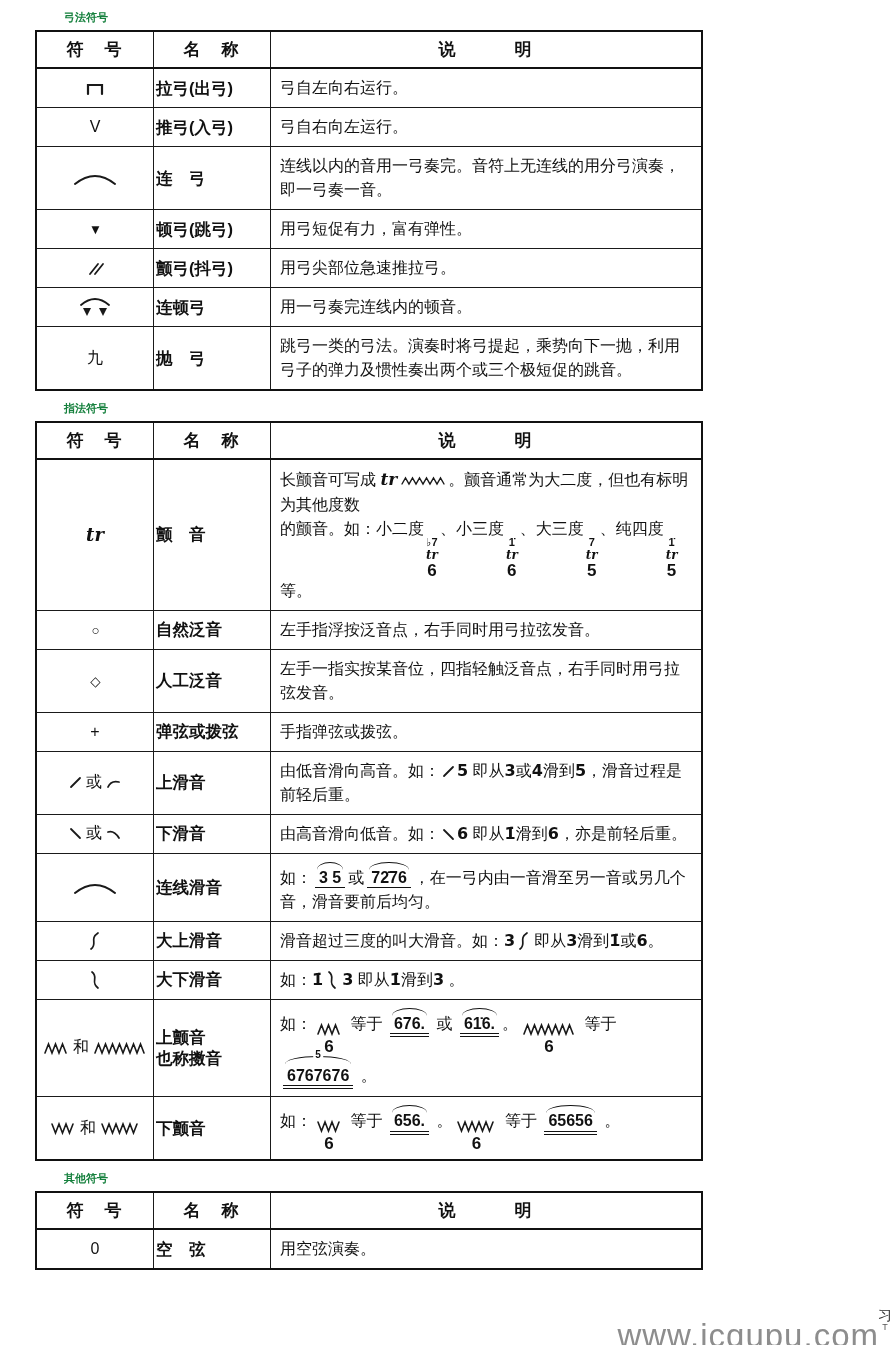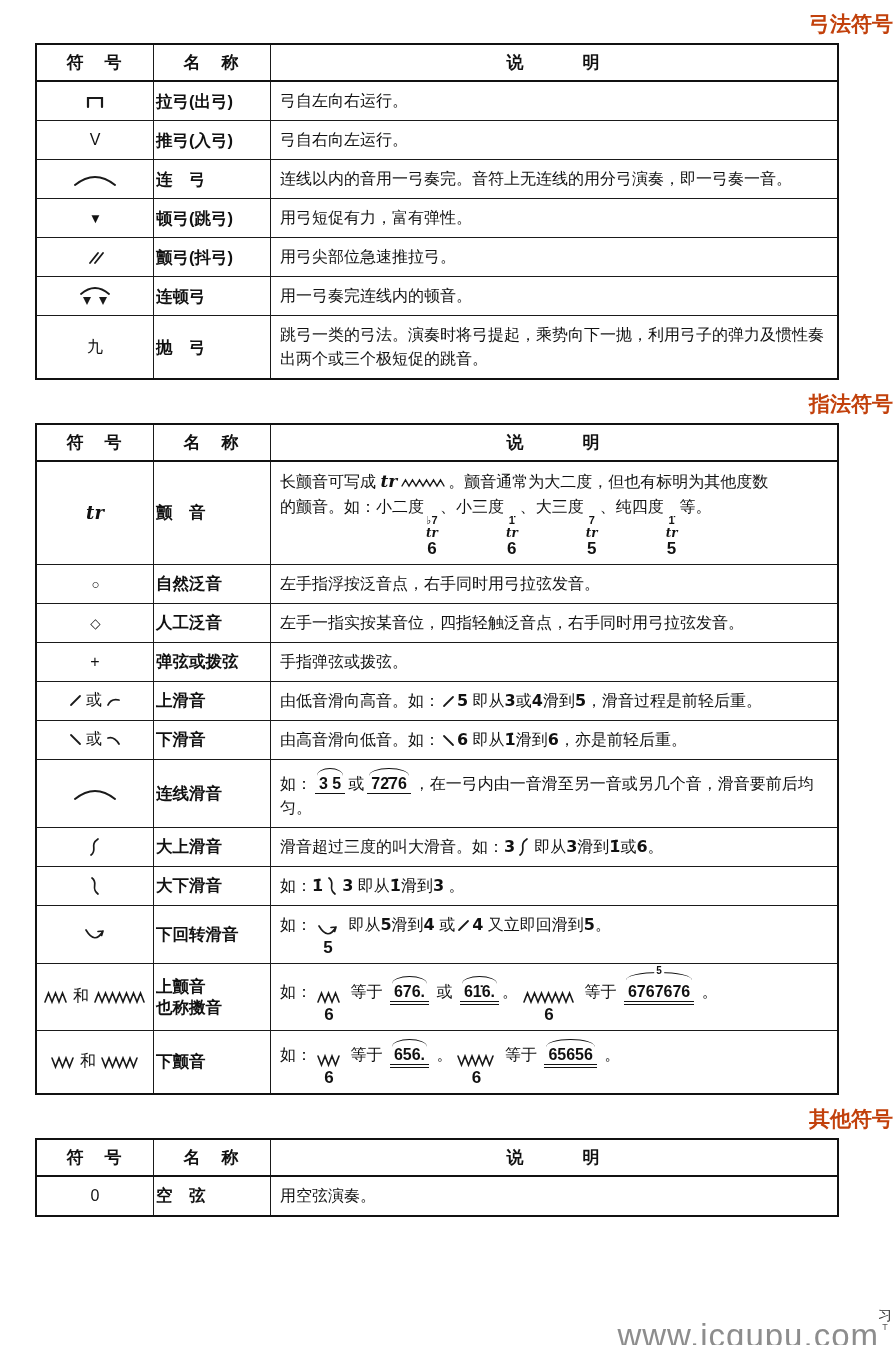--- a/index.html
+++ b/index.html
@@ -1,22 +1,22 @@
 <!DOCTYPE html>
 <html><head>
 <meta charset="utf-8">
 <style>
   html,body{margin:0;padding:0;background:#ffffff;}
   body{width:893px;height:1345px;overflow:hidden;position:relative;
        font-family:"Liberation Sans","DejaVu Sans",sans-serif;color:#111;}
   .page{position:relative;width:893px;height:1345px;}
   .title{text-align:center;font-family:"DejaVu Serif","Liberation Serif",serif;
          font-weight:700;font-size:31px;letter-spacing:5px;margin:16px 0 14px 0;color:#151515;}
-  .sec-label{font-weight:700;font-size:21px;margin:10px 0 5px 64px;color:#c2410c;text-align:right;}
-  .tbl{margin-left:35px;width:804px;border-collapse:collapse;table-layout:fixed;}
+  .sec-label{font-weight:700;font-size:11px;margin:10px 0 5px 64px;color:#15803d;}
+  .tbl{margin-left:35px;width:668px;border-collapse:collapse;table-layout:fixed;}
   .tbl td,.tbl th{border:1.6px solid #1a1a1a;vertical-align:middle;}
   .tbl{border:2.5px solid #111;}
   .tbl th{font-size:17px;font-weight:700;padding:6px 2px;letter-spacing:2px;}
   .tbl thead th{border-bottom:2.4px solid #111;}
   .col-sym{width:112px;}
   .col-name{width:112px;}
   .cell-sym{text-align:center;font-size:16px;padding:6px 2px;}
   .cell-name{text-align:left;font-weight:700;font-size:16.5px;padding:6px 2px;line-height:1.25;}
   .cell-desc{font-size:16px;padding:7px 6px 7px 9px;line-height:1.5;}
   .sym-txt{display:inline-block;vertical-align:middle;margin:0 2px;}
@@ -205,34 +205,20 @@
           <tr>
             <td class="cell-sym"><svg width="15" height="22" viewBox="0 0 15 22" class="sym">
                 <path d="M4 3 C11 8 2 13 10 19" fill="none" stroke="#1a1a1a" stroke-width="1.7" stroke-linecap="round"></path>
               </svg></td>
             <td class="cell-name">大下滑音</td>
             <td class="cell-desc">如：<span class="mnote">1̇</span><svg width="15" height="22" viewBox="0 0 15 22" class="sym">
                 <path d="M4 3 C11 8 2 13 10 19" fill="none" stroke="#1a1a1a" stroke-width="1.7" stroke-linecap="round"></path>
               </svg><span class="mnote">3</span> 即从<span class="mnote">1̇</span>滑到<span class="mnote">3</span> 。</td>
           </tr>
           <tr>
-            <td class="cell-sym"><svg width="24" height="15" viewBox="0 0 24 15" class="sym">
-                <path d="M3 3 Q12 18 20 4 M20 4 L15 4.5 M20 4 L18.6 8.5" fill="none" stroke="#1a1a1a" stroke-width="1.7" stroke-linecap="round"></path>
-              </svg></td>
-            <td class="cell-name">下回转滑音</td>
-            <td class="cell-desc">如：<span class="stk">
-                <svg width="24" height="15" viewBox="0 0 24 15" class="sym">
-                  <path d="M3 3 Q12 18 20 4 M20 4 L15 4.5 M20 4 L18.6 8.5" fill="none" stroke="#1a1a1a" stroke-width="1.7" stroke-linecap="round"></path>
-                </svg>
-                <span class="note">5</span>
-              </span> 即从<span class="mnote">5</span>滑到<span class="mnote">4</span> 或<svg width="13" height="13" viewBox="0 0 13 13" class="sym">
-                <path d="M2 11 L11 2" fill="none" stroke="#1a1a1a" stroke-width="1.8" stroke-linecap="round"></path>
-              </svg><span class="mnote">4</span> 又立即回滑到<span class="mnote">5</span>。</td>
-          </tr>
-          <tr>
             <td class="cell-sym"><svg width="26" height="16" viewBox="0 0 26 16" class="sym">
                 <path d="M2 13 L5.5 4 L9 13 L12.5 4 L16 13 L19.5 4 L23 13" fill="none" stroke="#1a1a1a" stroke-width="1.6" stroke-linecap="round"></path>
               </svg><span class="sym-txt">和</span><svg width="54" height="16" viewBox="0 0 54 16" class="sym">
                 <path d="M2 13 L5.5 4 L9 13 L12.5 4 L16 13 L19.5 4 L23 13 L26.5 4 L30 13 L33.5 4 L37 13 L40.5 4 L44 13 L47.5 4 L51 13" fill="none" stroke="#1a1a1a" stroke-width="1.6" stroke-linecap="round"></path>
               </svg></td>
             <td class="cell-name">上颤音<br>也称擞音</td>
             <td class="cell-desc">如：<span class="stk">
                 <svg width="26" height="16" viewBox="0 0 26 16" class="sym">
                   <path d="M2 13 L5.5 4 L9 13 L12.5 4 L16 13 L19.5 4 L23 13" fill="none" stroke="#1a1a1a" stroke-width="1.6" stroke-linecap="round"></path>
                 </svg>

